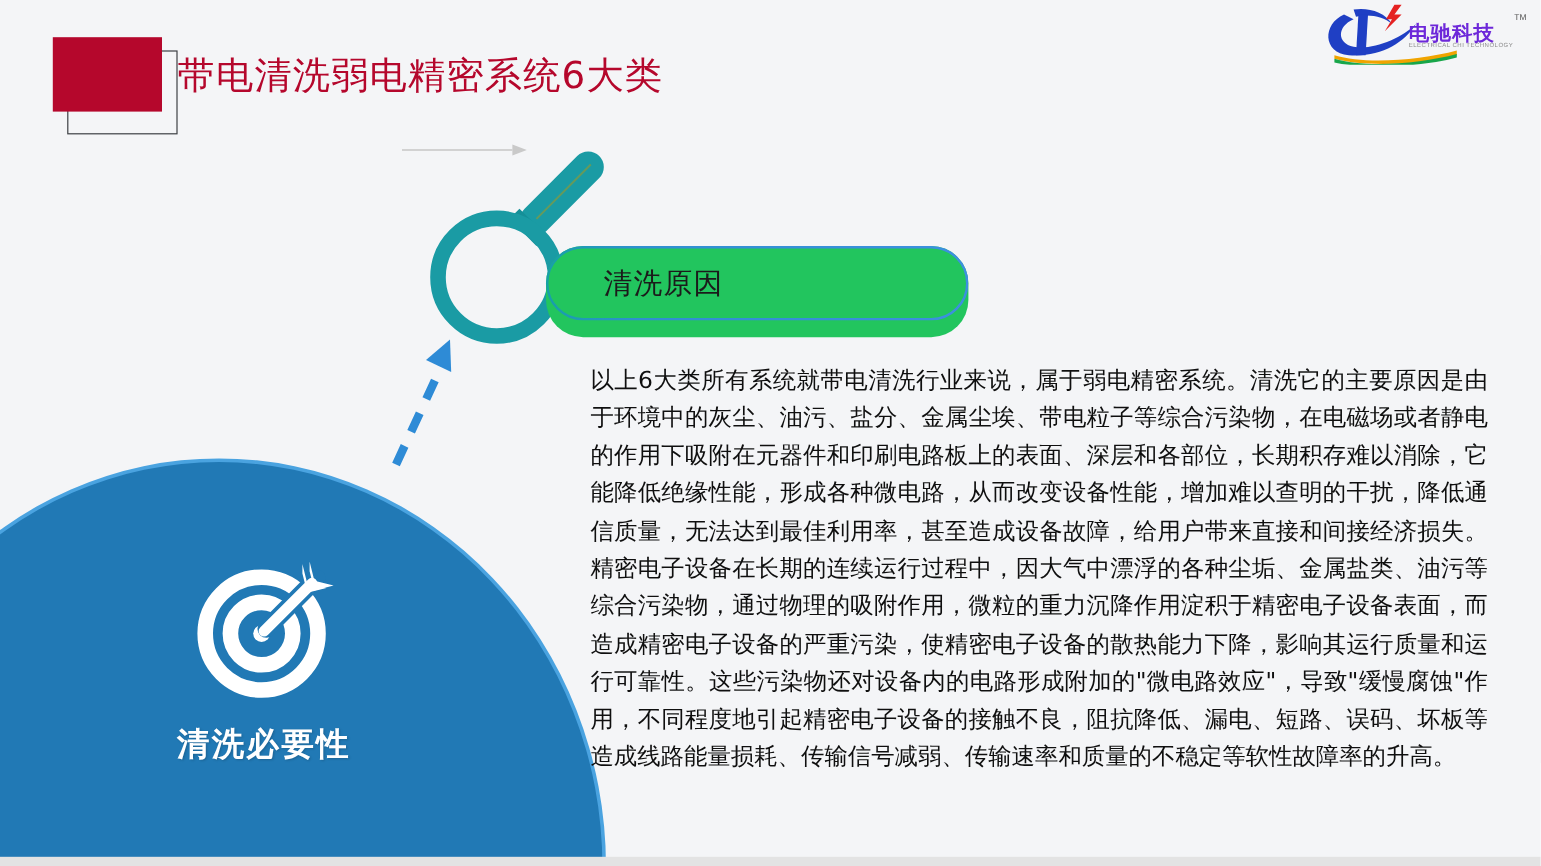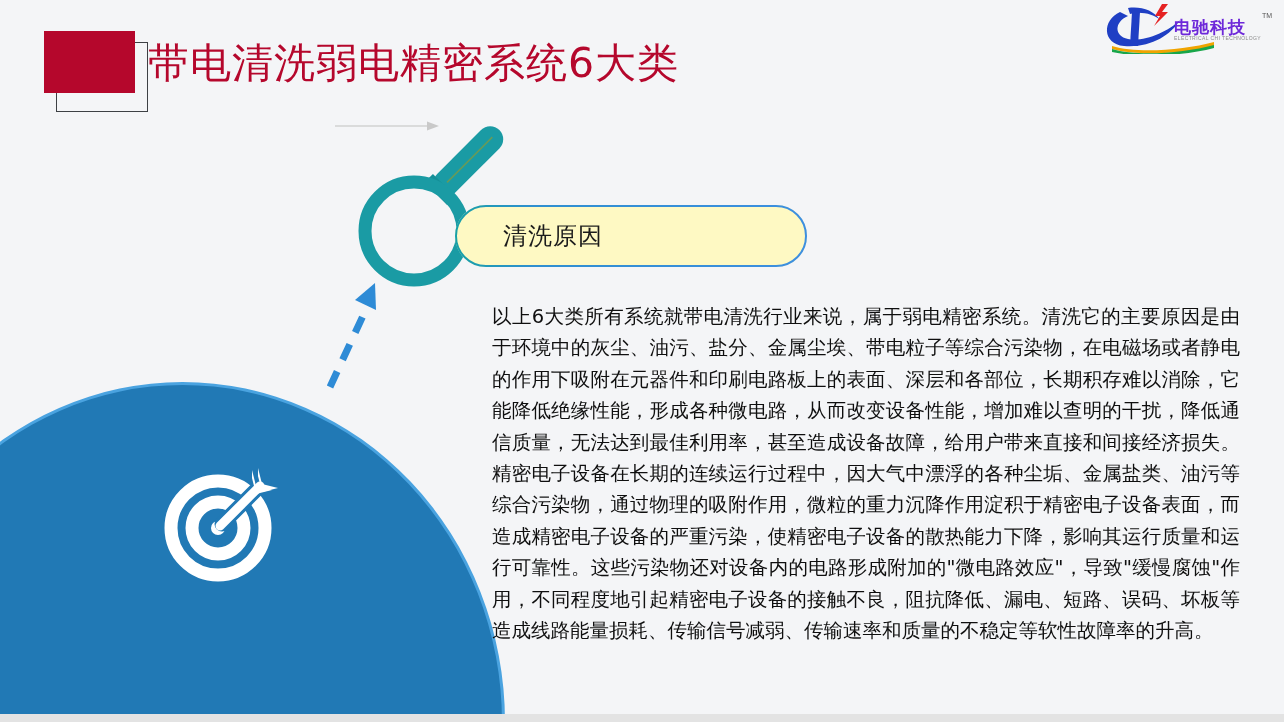--- a/index.html
+++ b/index.html
@@ -79,21 +79,21 @@
     left: 44px;
     top: 31px;
     width: 91px;
     height: 62px;
     background: #b5072c;
   }
   .slide-title {
     position: absolute;
     left: 148px;
     top: 37px;
-    font-size: 41px;
+    font-size: 31px;
     line-height: 52px;
     color: #b5072c;
     letter-spacing: 1px;
     font-family: "DejaVu Sans", sans-serif;
     white-space: nowrap;
   }
 
   
   .gray-arrow {
     position: absolute;
@@ -120,24 +120,24 @@
     width: 70px;
     height: 120px;
   }
 
   
   .pill {
     position: absolute;
     left: 455px;
     top: 205px;
     width: 352px;
-    height: 62px;
+    height: 76px;
     border-radius: 31px;
     box-sizing: border-box;
-    background: #fef9c3;
+    background: #22c55e;
   }
   .pill-border {
     position: absolute;
     left: 0; top: 0;
     width: 352px;
     height: 62px;
   }
   .pill-label {
     position: absolute;
     left: 48px;
@@ -278,20 +278,21 @@
       <svg width="124" height="124" viewBox="0 0 124 124">
         <circle cx="58" cy="68" r="47" fill="none" stroke="#ffffff" stroke-width="13"></circle>
         <circle cx="58" cy="68" r="26" fill="none" stroke="#ffffff" stroke-width="13"></circle>
         <circle cx="58" cy="68" r="7" fill="#ffffff"></circle>
         <path d="M62 64 L 104 22" stroke="#2179b5" stroke-width="15" stroke-linecap="round"></path>
         <path d="M60 66 L 100 26" stroke="#ffffff" stroke-width="9" stroke-linecap="round"></path>
         <path d="M92 10 L 96 26 L 112 30 L 96 34 L 92 18 Z" fill="#ffffff"></path>
         <path d="M98 8 L 102 24 L 118 28 L 102 32 L 98 16 Z" fill="#ffffff"></path>
       </svg>
     </div>
+    <div class="blob-label">清洗必要性</div>
   </div>
 
   <div class="body-text">
     <p>以上6大类所有系统就带电清洗行业来说，属于弱电精密系统。清洗它的主要原因是由于环境中的灰尘、油污、盐分、金属尘埃、带电粒子等综合污染物，在电磁场或者静电的作用下吸附在元器件和印刷电路板上的表面、深层和各部位，长期积存难以消除，它能降低绝缘性能，形成各种微电路，从而改变设备性能，增加难以查明的干扰，降低通信质量，无法达到最佳利用率，甚至造成设备故障，给用户带来直接和间接经济损失。精密电子设备在长期的连续运行过程中，因大气中漂浮的各种尘垢、金属盐类、油污等综合污染物，通过物理的吸附作用，微粒的重力沉降作用淀积于精密电子设备表面，而造成精密电子设备的严重污染，使精密电子设备的散热能力下降，影响其运行质量和运行可靠性。这些污染物还对设备内的电路形成附加的"微电路效应"，导致"缓慢腐蚀"作用，不同程度地引起精密电子设备的接触不良，阻抗降低、漏电、短路、误码、坏板等造成线路能量损耗、传输信号减弱、传输速率和质量的不稳定等软性故障率的升高。</p>
   </div>
 
   <div class="bottom-strip"></div>
 
 </div>
 

